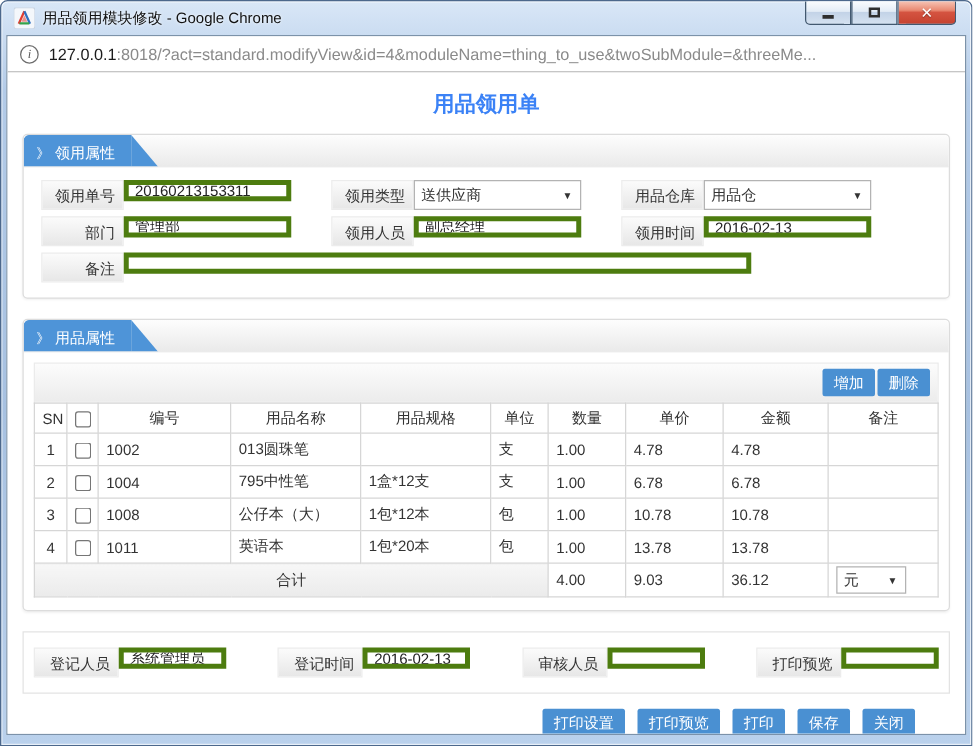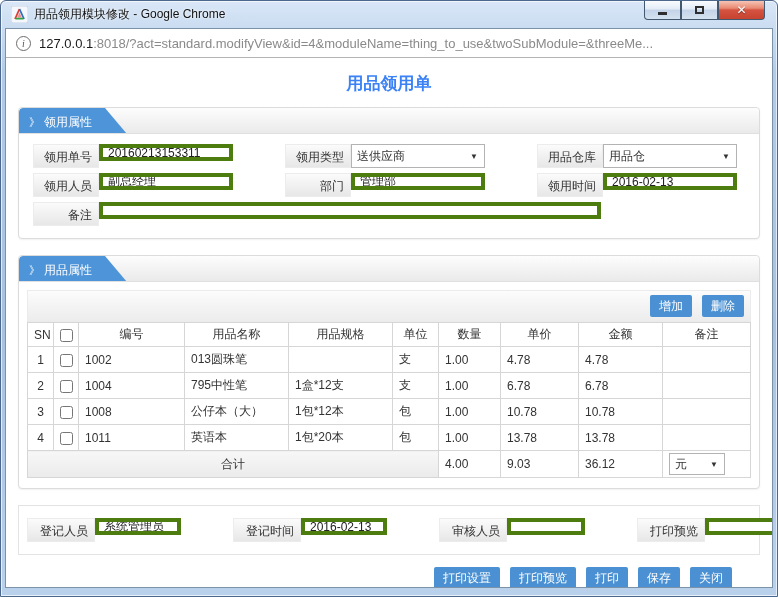--- a/index.html
+++ b/index.html
@@ -64,21 +64,21 @@
     content:""; position:absolute; right:-22px; top:0;
     border-bottom:26px solid #4e94d8; border-right:22px solid transparent;
   }
   .tab-arrow { margin-right:4px; font-size:11px; }
 
   
   .panel-body { padding:10px 10px 12px 14px; }
   .frow { display:flex; margin-bottom:5px; }
   .frow:last-child { margin-bottom:0; }
   .fgroup { display:flex; }
-  .fgroup + .fgroup { margin-left:52px; }
+  .fgroup + .fgroup { margin-left:32px; }
   .flabel {
     width:66px; height:24px; line-height:24px; text-align:right; padding-right:6px;
     background:linear-gradient(180deg,#fbfbfb,#e7e7e7); border:1px solid #ececec;
     color:#333; flex:0 0 auto;
   }
   .fctrl { height:24px; }
   input.ibox {
     width:134px; height:17px; border:4px solid #4d7c0f; padding:0 5px; font-size:12px;
     font-family:inherit; color:#222; outline:none;
   }
@@ -87,21 +87,21 @@
     width:134px; height:24px; border:1px solid #b3b3b3; background:#fff;
     display:flex; align-items:center; justify-content:space-between; padding:0 6px 0 5px; cursor:default;
   }
   .sel .caret { font-size:8px; color:#333; }
   .sel.small { width:56px; height:22px; }
 
   
   .toolbar {
     height:32px; margin:8px 8px 0 8px; border:1px solid #ebebeb;
     background:linear-gradient(180deg,#fcfcfc,#ececec);
-    display:flex; align-items:center; justify-content:flex-end; gap:10px; padding:0 6px;
+    display:flex; align-items:center; justify-content:flex-end; gap:2px; padding:0 6px;
   }
   .btn-blue {
     background:#4a90d2; color:#fff; border:none; border-radius:2px;
     font-size:12px; font-family:inherit; padding:5px 9px; line-height:1; cursor:pointer;
   }
   table.grid { border-collapse:collapse; margin:0 8px 10px 8px; width:calc(100% - 16px); table-layout:fixed; }
   table.grid th, table.grid td { border:1px solid #d6d6d6; height:26px; padding:2px 6px; font-weight:normal; font-size:12px; color:#333; overflow:hidden; white-space:nowrap; }
   table.grid th { text-align:center; height:24px; }
   td.c { text-align:center; }
   col.w-sn{width:26px} col.w-chk{width:25px} col.w-code{width:106px} col.w-name{width:104px}
@@ -179,26 +179,26 @@
             <div class="fgroup">
               <div class="flabel">用品仓库</div>
               <div class="sel fctrl">
                 <span>用品仓</span>
                 <span class="caret">▼</span>
               </div>
             </div>
           </div>
           <div class="frow">
             <div class="fgroup">
+              <div class="flabel">部门</div>
+              <input class="ibox fctrl" value="管理部" style="">
+            </div>
+            <div class="fgroup">
               <div class="flabel">领用人员</div>
               <input class="ibox fctrl" value="副总经理" style="">
-            </div>
-            <div class="fgroup">
-              <div class="flabel">部门</div>
-              <input class="ibox fctrl" value="管理部" style="">
             </div>
             <div class="fgroup">
               <div class="flabel">领用时间</div>
               <input class="ibox fctrl" value="2016-02-13" style="">
             </div>
           </div>
           <div class="frow">
             <div class="fgroup">
               <div class="flabel">备注</div>
               <input class="ibox wide fctrl" value="" style="">

